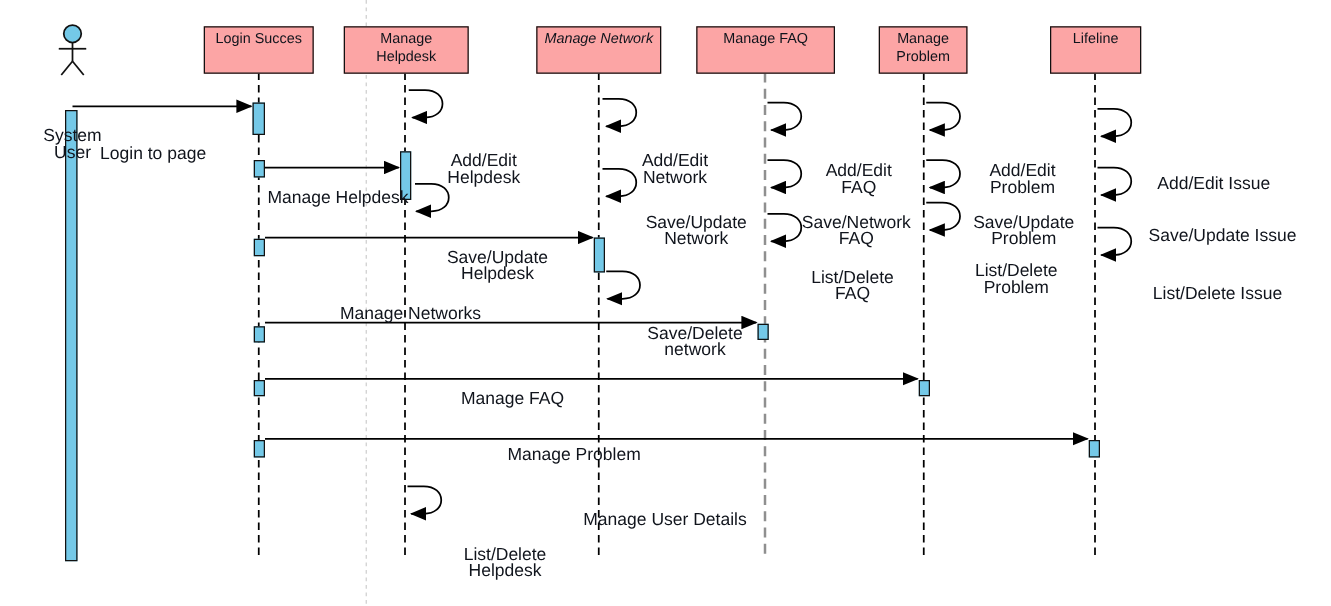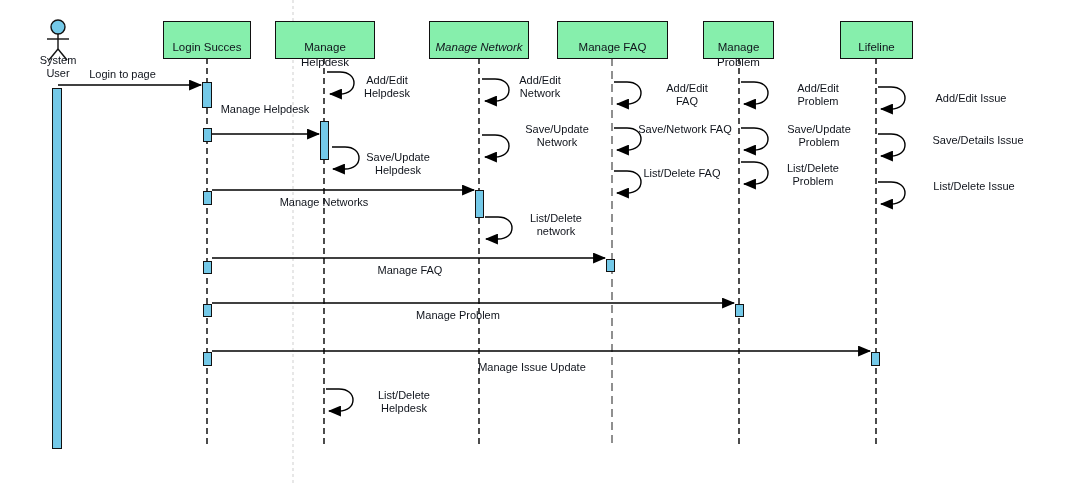--- a/index.html
+++ b/index.html
@@ -3,31 +3,32 @@
 <meta charset="utf-8">
 <style>
   html,body{margin:0;padding:0;background:#ffffff;}
   #stage{
     position:relative;width:1065px;height:485px;background:#ffffff;overflow:hidden;
     font-family:"Liberation Sans", sans-serif;color:#10141c;
   }
   #wires{position:absolute;left:0;top:0;z-index:1;}
   .head{
     position:absolute;box-sizing:border-box;height:38px;
-    background:#86efac;border:1.6px solid #111;
-    text-align:center;font-size:11.5px;line-height:15px;padding-top:18px;
+    background:#fca5a5;border:1.6px solid #111;
+    text-align:center;font-size:11.5px;line-height:15px;padding-top:2px;
     z-index:3;
   }
   .head.wrap{padding-left:16px;padding-right:16px;}
   .act{
     position:absolute;box-sizing:border-box;background:#74C9E8;border:1.3px solid #111;z-index:2;
   }
   .lbl{
-    position:absolute;font-size:11px;line-height:13px;text-align:center;z-index:4;
+    position:absolute;font-size:14px;line-height:13px;text-align:center;z-index:4;
     white-space:normal;
+    margin-top:48px;
   }
   .nowrap{white-space:nowrap;}
 </style>
 </head>
 <body>
 
 <div id="stage">
 
   <svg id="wires" width="1065" height="485" viewBox="0 0 1065 485">
     <defs>
@@ -99,31 +100,31 @@
   <div class="act" style="left:203px;top:352px;width:9px;height:14px;"></div>
   <div class="act" style="left:871px;top:352px;width:9px;height:14px;"></div>
 
   <div class="lbl" style="left:32px;top:54px;width:52px;">System User</div>
 
   <div class="lbl nowrap" style="left:80px;top:68px;width:85px;">Login to page</div>
   <div class="lbl nowrap" style="left:214px;top:103px;width:102px;">Manage Helpdesk</div>
   <div class="lbl nowrap" style="left:272px;top:196px;width:104px;">Manage Networks</div>
   <div class="lbl nowrap" style="left:360px;top:264px;width:100px;">Manage FAQ</div>
   <div class="lbl nowrap" style="left:406px;top:309px;width:104px;">Manage Problem</div>
-  <div class="lbl nowrap" style="left:462px;top:361px;width:140px;">Manage Issue Update</div>
+  <div class="lbl nowrap" style="left:462px;top:361px;width:140px;">Manage User Details</div>
 
   <div class="lbl" style="left:352px;top:74px;width:70px;">Add/Edit Helpdesk</div>
   <div class="lbl" style="left:352px;top:151px;width:92px;">Save/Update Helpdesk</div>
   <div class="lbl" style="left:363px;top:389px;width:82px;">List/Delete Helpdesk</div>
   <div class="lbl" style="left:508px;top:74px;width:64px;">Add/Edit Network</div>
   <div class="lbl" style="left:505px;top:123px;width:104px;">Save/Update Network</div>
-  <div class="lbl" style="left:512px;top:212px;width:88px;">List/Delete network</div>
+  <div class="lbl" style="left:512px;top:212px;width:88px;">Save/Delete network</div>
   <div class="lbl" style="left:655px;top:82px;width:64px;">Add/Edit FAQ</div>
   <div class="lbl" style="left:633px;top:123px;width:104px;">Save/Network FAQ</div>
   <div class="lbl" style="left:638px;top:167px;width:88px;">List/Delete FAQ</div>
   <div class="lbl" style="left:784px;top:82px;width:68px;">Add/Edit Problem</div>
   <div class="lbl" style="left:767px;top:123px;width:104px;">Save/Update Problem</div>
   <div class="lbl" style="left:769px;top:162px;width:88px;">List/Delete Problem</div>
   <div class="lbl nowrap" style="left:920px;top:92px;width:102px;">Add/Edit Issue</div>
-  <div class="lbl nowrap" style="left:917px;top:134px;width:122px;">Save/Details Issue</div>
+  <div class="lbl nowrap" style="left:917px;top:134px;width:122px;">Save/Update Issue</div>
   <div class="lbl nowrap" style="left:919px;top:180px;width:110px;">List/Delete Issue</div>
 
 </div>
 
 </body></html>

